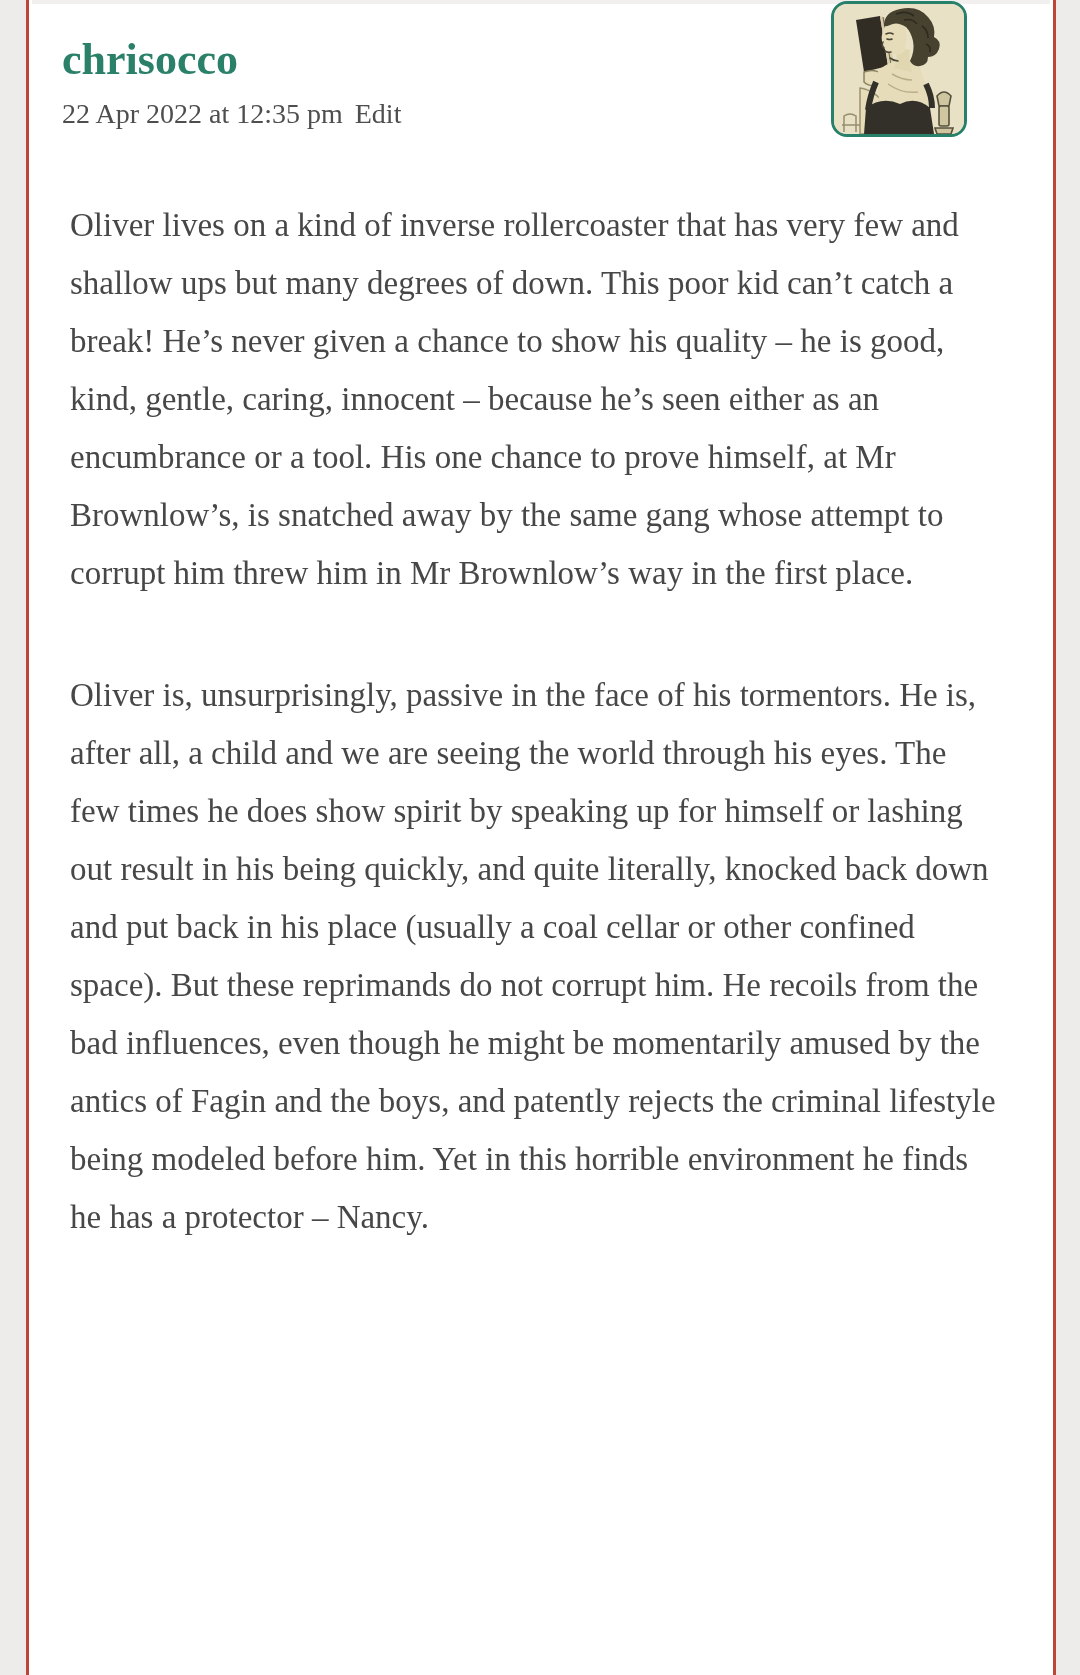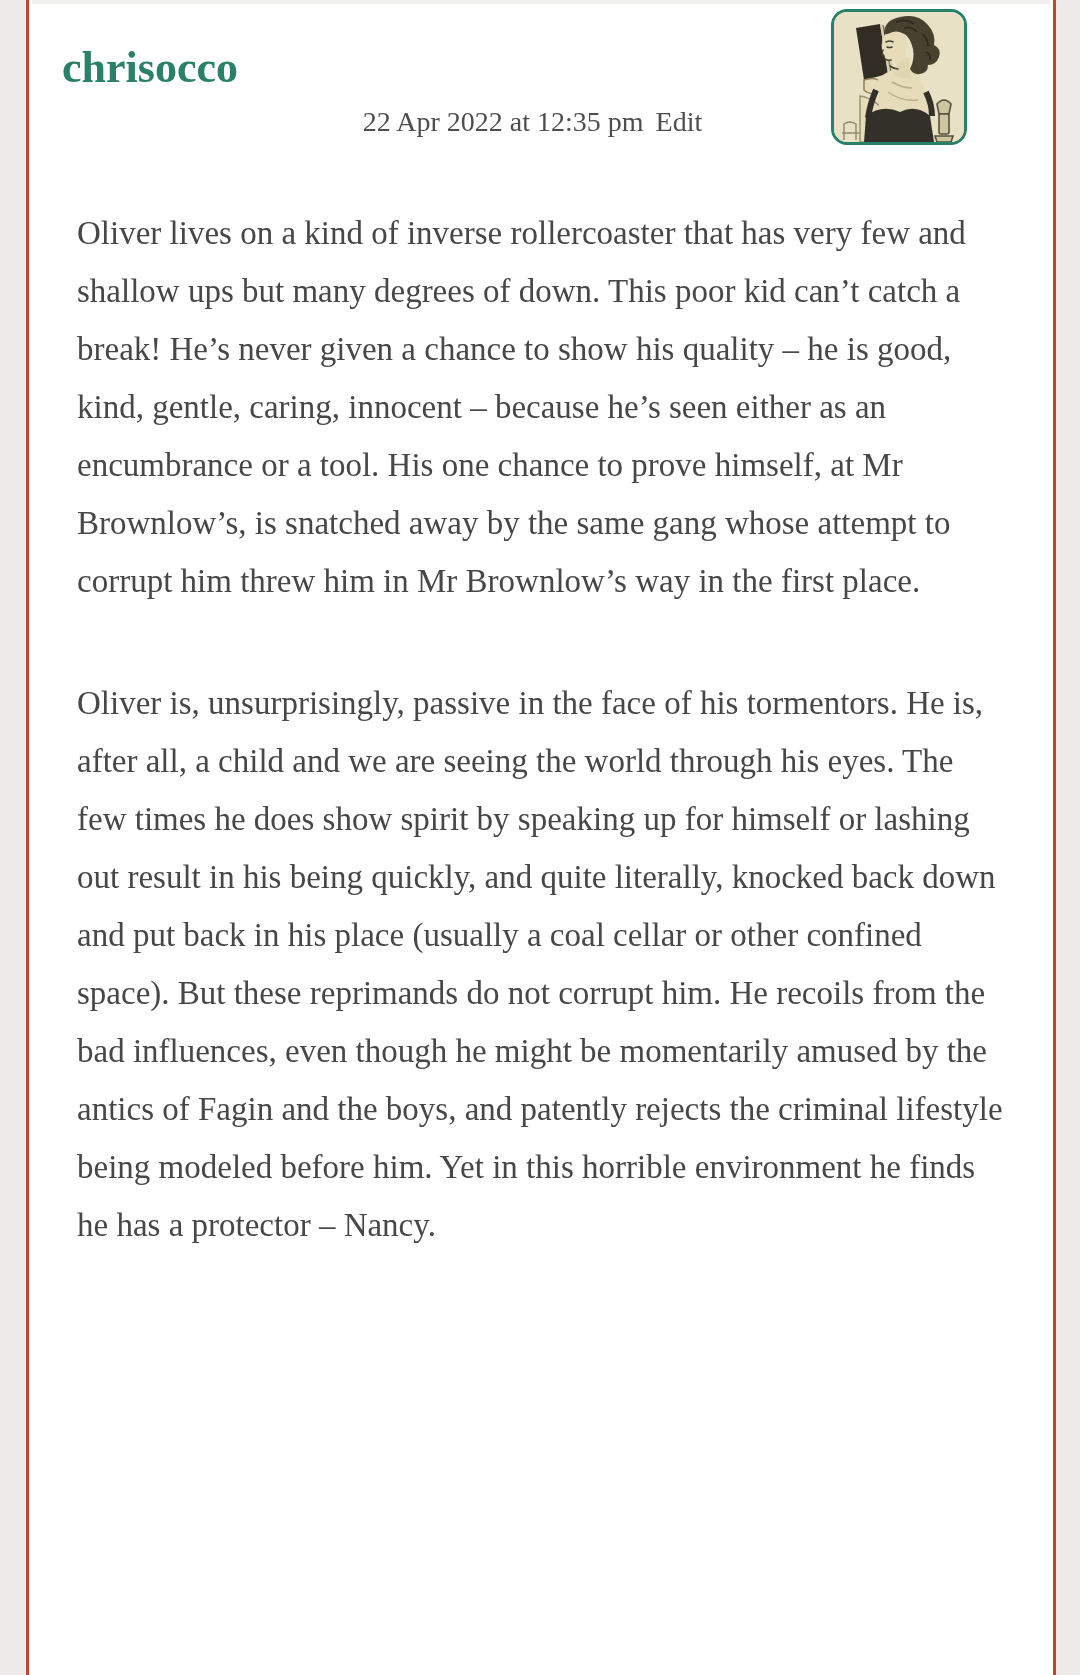--- a/index.html
+++ b/index.html
@@ -17,21 +17,21 @@
   .comment-card {
     position: absolute;
     left: 26px;
     top: 0;
     width: 1030px;
     height: 1675px;
     box-sizing: border-box;
     background: #ffffff;
     border-left: 3px solid #be4637;
     border-right: 3px solid #be4637;
-    padding: 8px 50px 0 33px;
+    padding: 0 50px 0 33px;
   }
   .top-strip {
     position: absolute;
     left: 3px;
     right: 3px;
     top: 0;
     height: 4px;
     background: #f1f0ee;
   }
   .comment-header {
@@ -45,21 +45,20 @@
     font-weight: 700;
     color: #2a8068;
     text-decoration: none;
     display: inline-block;
   }
   .meta {
     margin-top: 10px;
     font-size: 28px;
     line-height: 36px;
     color: #4e4e4e;
-    text-align: center;
   }
   .edit-link {
     color: #4e4e4e;
     text-decoration: none;
     margin-left: 12px;
     cursor: pointer;
   }
   .avatar {
     position: absolute;
     top: 1px;
@@ -73,21 +72,21 @@
     box-sizing: content-box;
   }
   .avatar svg { display: block; }
   .comment-body {
     font-size: 33px;
     line-height: 58px;
     color: #474747;
     max-width: 952px;
   }
   .post-title { margin: 64px 0 0 0; }
-  .body-para  { margin: 64px 0 0 15px; }
+  .body-para  { margin: 64px 0 0 8px; }
 </style>
 </head>
 <body>
 
 <div class="viewport">
   <article class="comment-card">
     <div class="top-strip"></div>
 
     <header class="comment-header">
       <a class="author">chrisocco</a>

